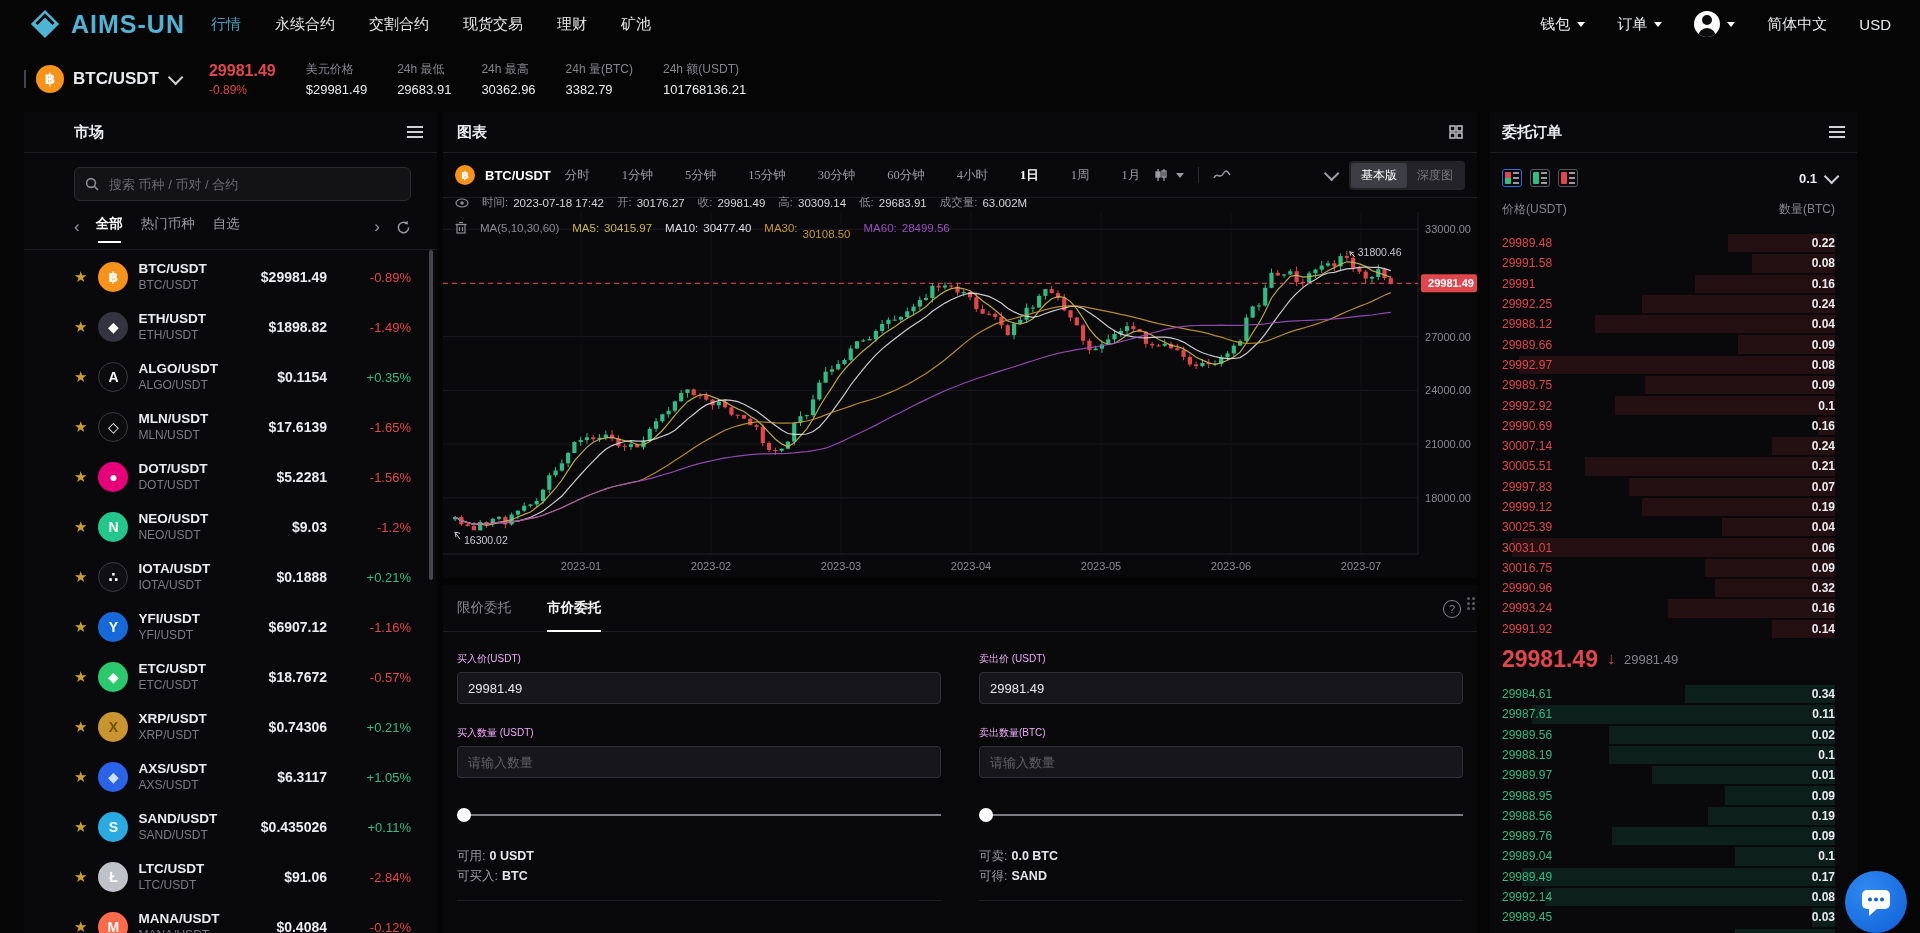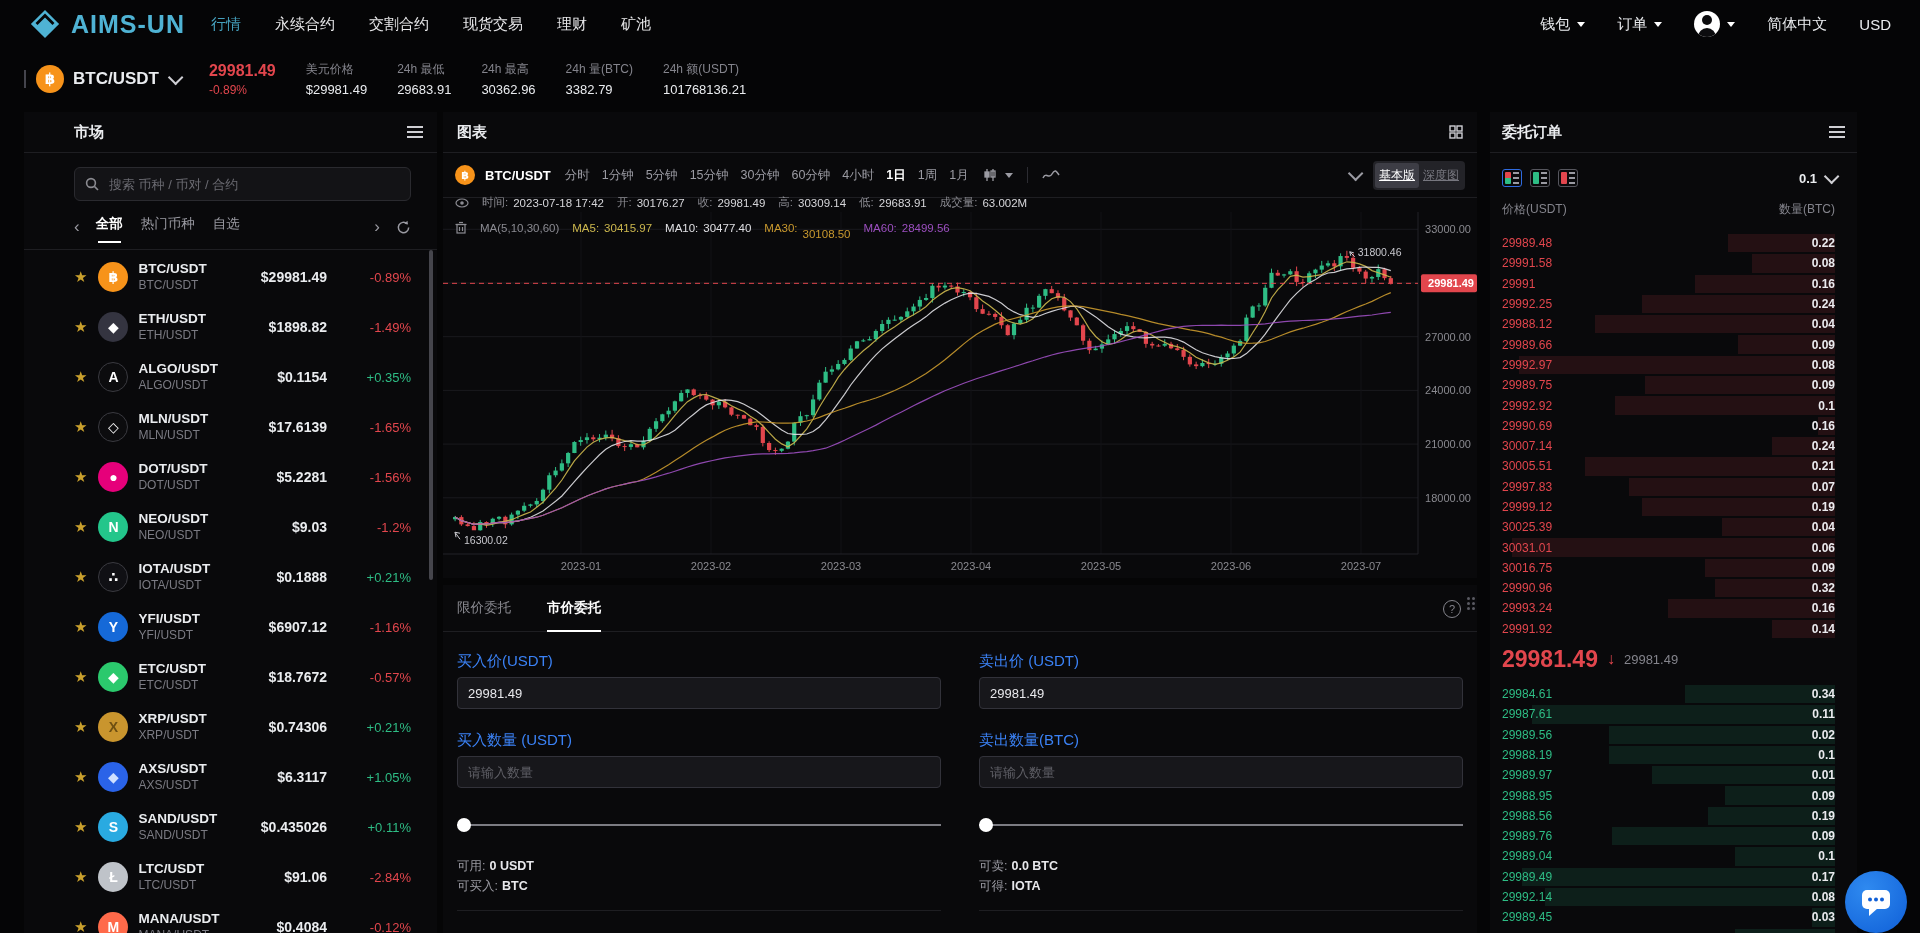--- a/index.html
+++ b/index.html
@@ -64,39 +64,39 @@
   
   .p-chart{left:443px;top:112px;width:1034px;height:466px;}
   .pc-head{height:40px;display:flex;align-items:center;justify-content:space-between;padding:0 14px;font-size:15px;font-weight:bold;}
   .pc-toolbar{height:44px;display:flex;align-items:center;padding:0 12px;gap:14px;font-size:12.5px;color:#9b9ba3;border-bottom:1px solid #1e1e22;}
   .pc-toolbar .sym{color:#fff;font-size:13px;font-weight:bold;margin-left:-4px;}
   .tf{cursor:pointer;}
   .tf.active{color:#fff;font-weight:bold;}
   .tb-sep{width:1px;height:16px;background:#2c2c32;}
   .tb-right{margin-left:auto;display:flex;align-items:center;gap:14px;}
   .view-group{display:flex;background:#232328;border-radius:4px;padding:2px;}
-  .vbtn{padding:4px 4px;font-size:12px;color:#77777f;border-radius:3px;cursor:pointer;text-decoration:underline;}
+  .vbtn{padding:4px 10px;font-size:12px;color:#77777f;border-radius:3px;cursor:pointer;}
   .vbtn.active{background:#3d3d45;color:#fff;}
   .pc-info{position:absolute;left:12px;right:12px;font-size:11.5px;color:#8b8b92;display:flex;align-items:center;gap:13px;height:17px;z-index:2;}
   .pc-info .vl{color:#d6d6da;margin-left:-8px;}
   .i1{top:82px;} .i2{top:107px;}
   .ma5{color:#cdb84e;} .ma10{color:#e0e0e4;text-align:right;} .ma30{color:#c9992e;} .ma60{color:#9c4fc0;}
   #chart-svg{position:absolute;left:0;top:0;z-index:1;font-family:inherit;}
 
   
   .p-form{left:443px;top:585px;width:1034px;height:348px;}
   .pf-tabs{padding:0 14px;border-bottom:1px solid #1e1e22;display:flex;gap:36px;height:46px;align-items:stretch;font-size:13.5px;color:#8b8b92;}
   .pf-tab{display:flex;align-items:center;cursor:pointer;border-bottom:2px solid transparent;margin-bottom:-1px;}
   .pf-tab.active{border-bottom-color:#fff;color:#fff;font-weight:bold;}
   .q-ic{position:absolute;right:16px;top:15px;width:16px;height:16px;border:1px solid #84848c;border-radius:50%;color:#84848c;font-size:11px;display:flex;align-items:center;justify-content:center;cursor:pointer;}
   .handle{position:absolute;right:2px;top:12px;display:grid;grid-template-columns:3px 3px;gap:2px;}
   .handle i{width:3px;height:3px;background:#5a5a62;border-radius:50%;}
   .pf-cols{display:flex;gap:38px;padding:12px 14px 0;}
   .fcol{width:486px;}
-  .flabel{font-size:15px;color:#3b82f6;margin-top:8px;}
+  .flabel{font-size:10px;color:#f0abfc;margin-top:8px;}
   .finput{margin-top:6px;width:100%;height:32px;box-sizing:border-box;background:#17171b;border:1px solid #32323a;border-radius:4px;color:#e8e8ec;font-size:13px;padding:0 10px;outline:none;font-family:inherit;}
   .finput::placeholder{color:#5f5f66;}
   .lbl2{margin-top:22px;}
   .slider{margin-top:30px;position:relative;height:14px;cursor:pointer;}
   .track{position:absolute;left:0;right:0;top:6px;height:2px;background:#7c7c83;}
   .knob{position:absolute;left:0;top:0;width:14px;height:14px;border-radius:50%;background:#fff;}
   .ffoot{margin-top:24px;font-size:12.5px;line-height:20px;color:#9a9aa2;}
   .ffoot b{color:#e8e8ec;margin-left:4px;font-weight:bold;}
   .fdiv{margin-top:14px;height:1px;background:#1e1e22;}
 
@@ -393,21 +393,21 @@
               <rect x="1" y="8" width="5" height="5"></rect>
               <rect x="8" y="8" width="5" height="5"></rect>
             </g>
           </svg>
       </span>
     </div>
     <div class="pdiv"></div>
     <div class="pc-toolbar">
       <span class="coin-ic" style="background:#f7931a;color:#fff;width:20px;height:20px;font-size:11px;">฿</span>
       <span class="sym">BTC/USDT</span>
-      <span style="display:flex;gap:12px;">
+      <span style="display:flex;gap:32px;font-family:Liberation Serif, serif;">
           <span class="tf">分时</span>
           <span class="tf">1分钟</span>
           <span class="tf">5分钟</span>
           <span class="tf">15分钟</span>
           <span class="tf">30分钟</span>
           <span class="tf">60分钟</span>
           <span class="tf">4小时</span>
           <span class="tf active">1日</span>
           <span class="tf">1周</span>
           <span class="tf">1月</span>
@@ -856,21 +856,21 @@
         <div class="flabel">卖出价 (USDT)</div>
         <input class="finput" value="29981.49" style="">
         <div class="flabel lbl2">卖出数量(BTC)</div>
         <input class="finput" placeholder="请输入数量" style="">
         <div class="slider">
             <div class="track"></div>
             <div class="knob"></div>
           </div>
         <div class="ffoot">
           <div><span>可卖:</span><b>0.0 BTC</b></div>
-          <div><span>可得:</span><b>IOTA</b></div>
+          <div><span>可得:</span><b>SAND</b></div>
         </div>
         <div class="fdiv"></div>
       </div>
     </div>
   </section>
 
   <section class="panel p-book">
     <div class="pb-head">
       <span>委托订单</span>
       <span class="burger"></span>

